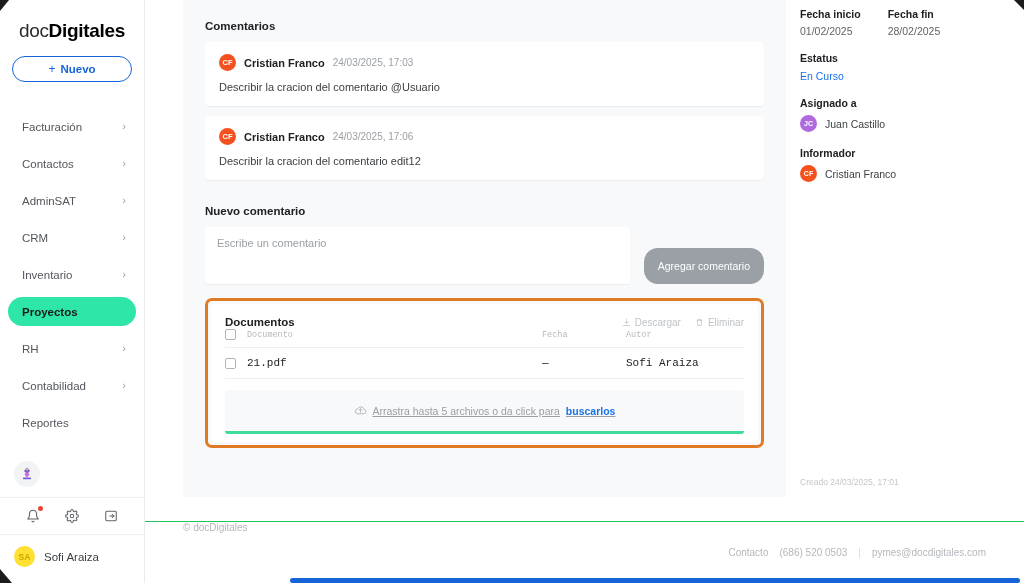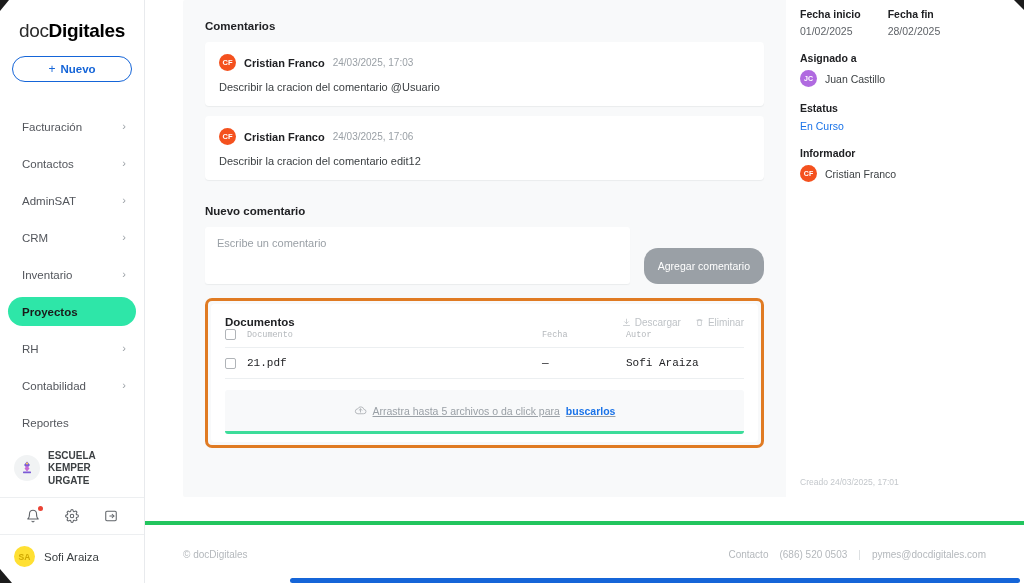--- a/index.html
+++ b/index.html
@@ -176,22 +176,22 @@
     width: 17px; height: 17px; border-radius: 50%; color: #fff;
     font-size: 7px; font-weight: 700; display: flex; align-items: center;
     justify-content: center; flex: 0 0 17px;
   }
   .p-name { font-size: 10.5px; color: #3c4043; }
   .status-link { font-size: 10.5px; color: #1a73e8; margin-top: 6px; cursor: pointer; }
   .creado { position: absolute; bottom: 10px; left: 14px; font-size: 8.5px; color: #c3c7cb; }
 
   
   .footer {
-    height: 62px; background: #ffffff; border-top: 4px solid #22c55e;
-    display: flex; align-items: center; padding: 0 38px;
+    height: 62px; background: #ffffff; border-top: 1px solid #22c55e;
+    display: flex; padding: 0 38px;
     font-size: 10px; color: #b4b8bc;
   }
   .footer-left { flex: 1; }
   .footer-right { display: flex; align-items: center; gap: 11px; }
   .footer-sep { color: #d7dadd; }
 
   .hscroll {
     position: absolute; left: 145px; right: 4px; bottom: 0; height: 5px;
     background: #1565d8; border-radius: 3px;
   }
@@ -267,21 +267,20 @@
     <div class="sidebar-bottom">
       <div class="org">
         <div class="org-avatar">
           <svg width="16" height="16" viewBox="0 0 16 16">
             <path d="M8 1.5 L11 5 L8 8.2 L5 5 Z" fill="#7b5bd6"></path>
             <path d="M8 5.5 L10.5 8.5 L8 11.5 L5.5 8.5 Z" fill="#c86bd6"></path>
             <circle cx="8" cy="3.6" r="1" fill="#ffd24d"></circle>
             <rect x="4" y="11.6" width="8" height="1.6" rx="0.4" fill="#7b5bd6"></rect>
           </svg>
         </div>
-        <div class="org-name">ESCUELA KEMPER URGATE</div>
       </div>
 
       <div class="icon-row">
         <div class="icon-btn">
           <svg width="14" height="14" viewBox="0 0 24 24" fill="none" stroke="#5f6368" stroke-width="1.8" stroke-linecap="round" stroke-linejoin="round">
             <path d="M18 8a6 6 0 0 0-12 0c0 7-3 9-3 9h18s-3-2-3-9"></path>
             <path d="M13.73 21a2 2 0 0 1-3.46 0"></path>
           </svg>
           <span class="badge-dot"></span>
         </div>
@@ -412,30 +411,30 @@
               <div class="meta-label">Fecha inicio</div>
               <div class="meta-value">01/02/2025</div>
             </div>
             <div>
               <div class="meta-label">Fecha fin</div>
               <div class="meta-value">28/02/2025</div>
             </div>
           </div>
 
           <div class="meta-block">
+            <div class="meta-label">Estatus</div>
+            <div class="status-link">En Curso</div>
+          </div>
+
+          <div class="meta-block">
             <div class="meta-label">Asignado a</div>
             <div class="person">
               <div class="p-avatar" id="assignee-avatar" style="background: rgb(176, 106, 224);">JC</div>
               <div class="p-name">Juan Castillo</div>
             </div>
-          </div>
-
-          <div class="meta-block">
-            <div class="meta-label">Estatus</div>
-            <div class="status-link">En Curso</div>
           </div>
 
           <div class="meta-block">
             <div class="meta-label">Informador</div>
             <div class="person">
               <div class="p-avatar" id="reporter-avatar" style="background: rgb(244, 81, 30);">CF</div>
               <div class="p-name">Cristian Franco</div>
             </div>
           </div>
 

